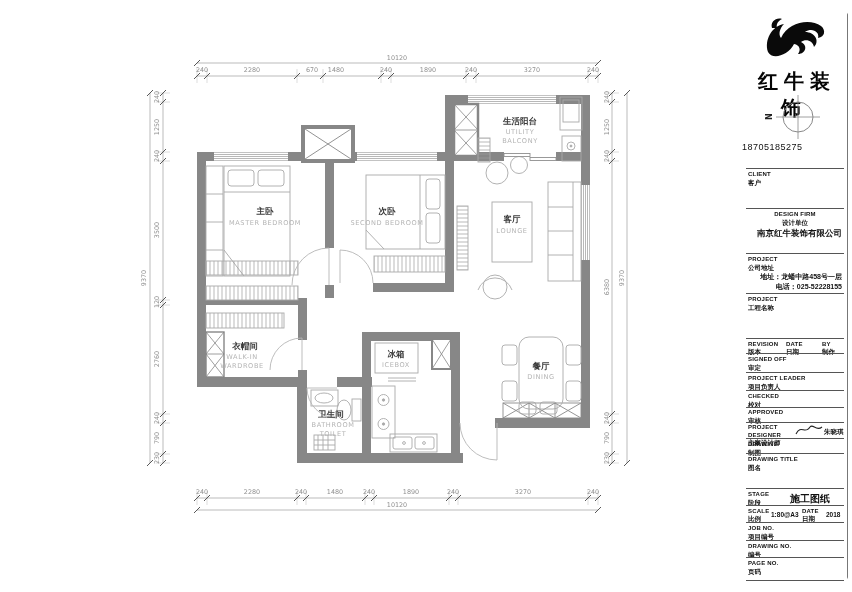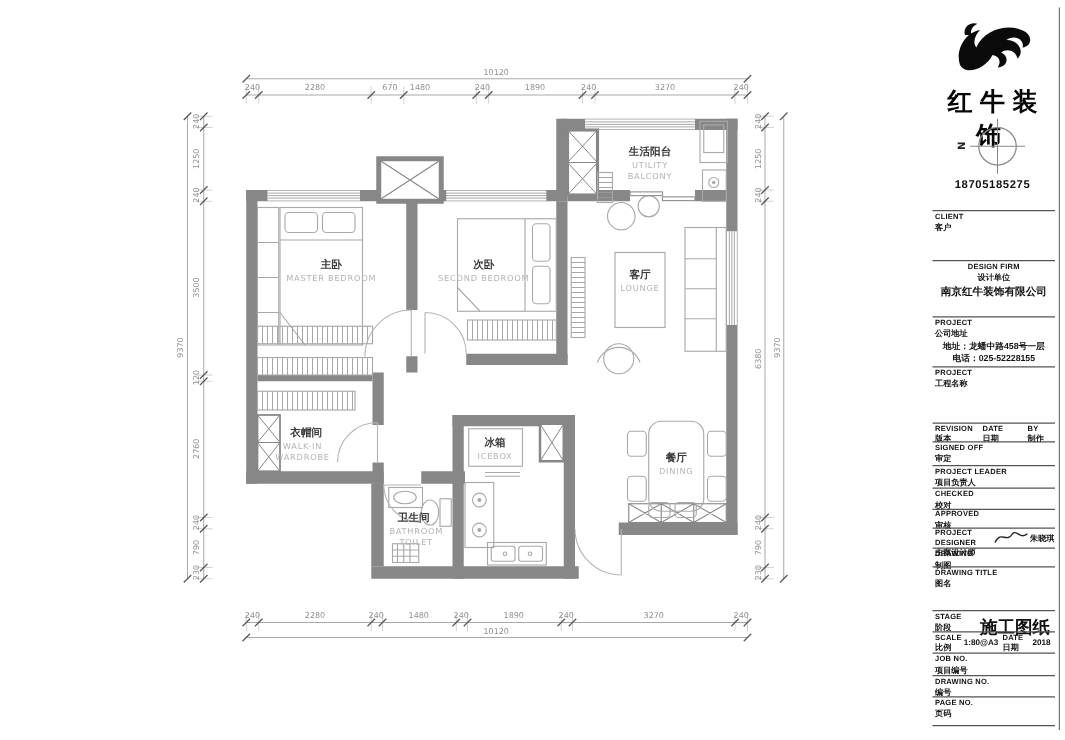--- a/index.html
+++ b/index.html
@@ -1,34 +1,34 @@
 <!DOCTYPE html>
 <html><head>
 <meta charset="utf-8">
 <style>
   html,body{margin:0;padding:0;background:#ffffff;}
   #sheet{position:relative;width:852px;height:592px;background:#ffffff;overflow:hidden;
-         font-family:"Liberation Sans",sans-serif;}
+         font-family:"Liberation Sans",sans-serif;border-radius:29px;}
   svg text{font-family:"DejaVu Sans","Liberation Sans",sans-serif;}
   .dimtxt{font-size:6.4px;fill:#8f8f8f;}
   .roomzh{font-size:8.5px;font-weight:bold;fill:#3a3a3a;}
   .roomen{font-size:6.6px;fill:#b4b4b4;letter-spacing:0.6px;}
   
   #titleblock{position:absolute;left:742px;top:0;width:108px;height:592px;color:#111;}
   .tb-border{position:absolute;right:2px;top:6px;height:578px;border-right:1px solid #777;}
   .tb-rule{position:absolute;left:4px;width:98px;border-top:1px solid #555;}
   .tb-sec{position:absolute;left:6px;width:94px;line-height:1.25;}
   .tb-en{font-size:6px;font-weight:bold;letter-spacing:0.2px;}
   .tb-zh{font-size:6.5px;font-weight:bold;}
-  .tb-val{position:absolute;width:94px;left:6px;text-align:center;font-weight:bold;}
+  .tb-val{position:absolute;width:94px;left:6px;text-align:right;font-weight:bold;}
   .brand{position:absolute;left:0;top:68px;width:104px;text-align:center;
          font-family:"Liberation Serif",serif;font-size:20px;font-weight:bold;
          letter-spacing:6px;text-indent:6px;color:#050505;}
-  .phone{position:absolute;left:0;top:142px;width:104px;text-align:center;
-         font-size:9px;font-weight:bold;letter-spacing:0.5px;}
+  .phone{position:absolute;left:0;top:142px;width:104px;
+         font-size:9px;font-weight:normal;letter-spacing:0.5px;}
   .tb-cell{position:absolute;line-height:1.2;}
 </style>
 </head>
 <body>
 <div id="sheet">
 
 
 
 
 <svg width="740" height="592" viewBox="0 0 740 592">
@@ -421,21 +421,21 @@
   <div class="tb-sec" style="top:456px">
     <div class="tb-en">DRAWING TITLE</div>
     <div class="tb-zh">图名</div>
   </div>
 
   <div class="tb-rule" style="top:488px"></div>
   <div class="tb-sec" style="top:491px;width:30px">
     <div class="tb-en">STAGE</div>
     <div class="tb-zh">阶段</div>
   </div>
-  <div class="tb-cell" style="left:38px;top:493px;width:60px;text-align:right;font-size:14px;font-weight:bold">施工图纸</div>
+  <div class="tb-cell" style="left:38px;top:493px;width:60px;text-align:center;font-size:10px;font-weight:bold">施工图纸</div>
 
   <div class="tb-rule" style="top:505px"></div>
   <div class="tb-cell" style="left:6px;top:508px;width:22px">
     <div class="tb-en">SCALE</div>
     <div class="tb-zh">比例</div>
   </div>
   <div class="tb-cell" style="left:29px;top:511px;font-size:6.5px;font-weight:bold">1:80@A3</div>
   <div class="tb-cell" style="left:60px;top:508px;width:20px">
     <div class="tb-en">DATE</div>
     <div class="tb-zh">日期</div>

